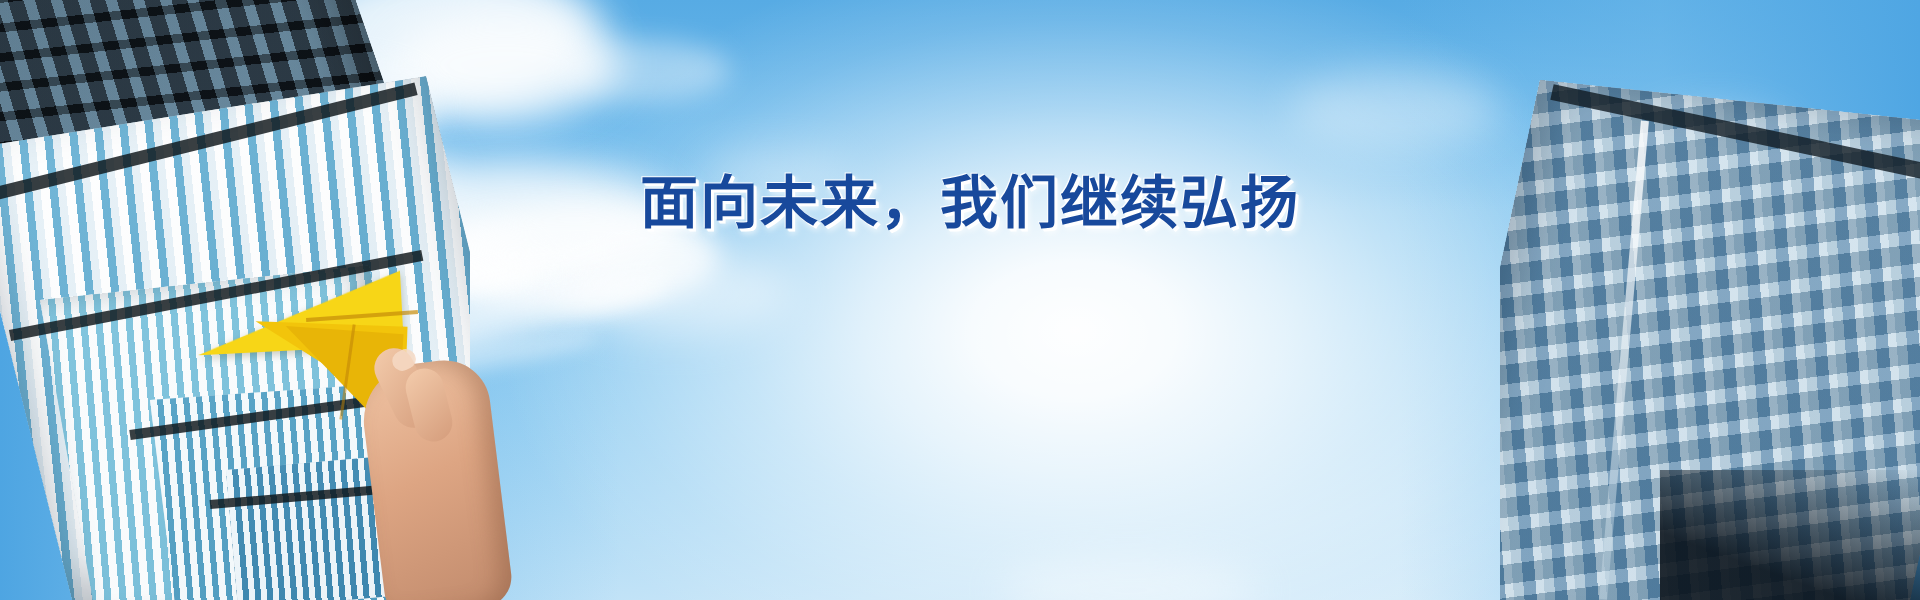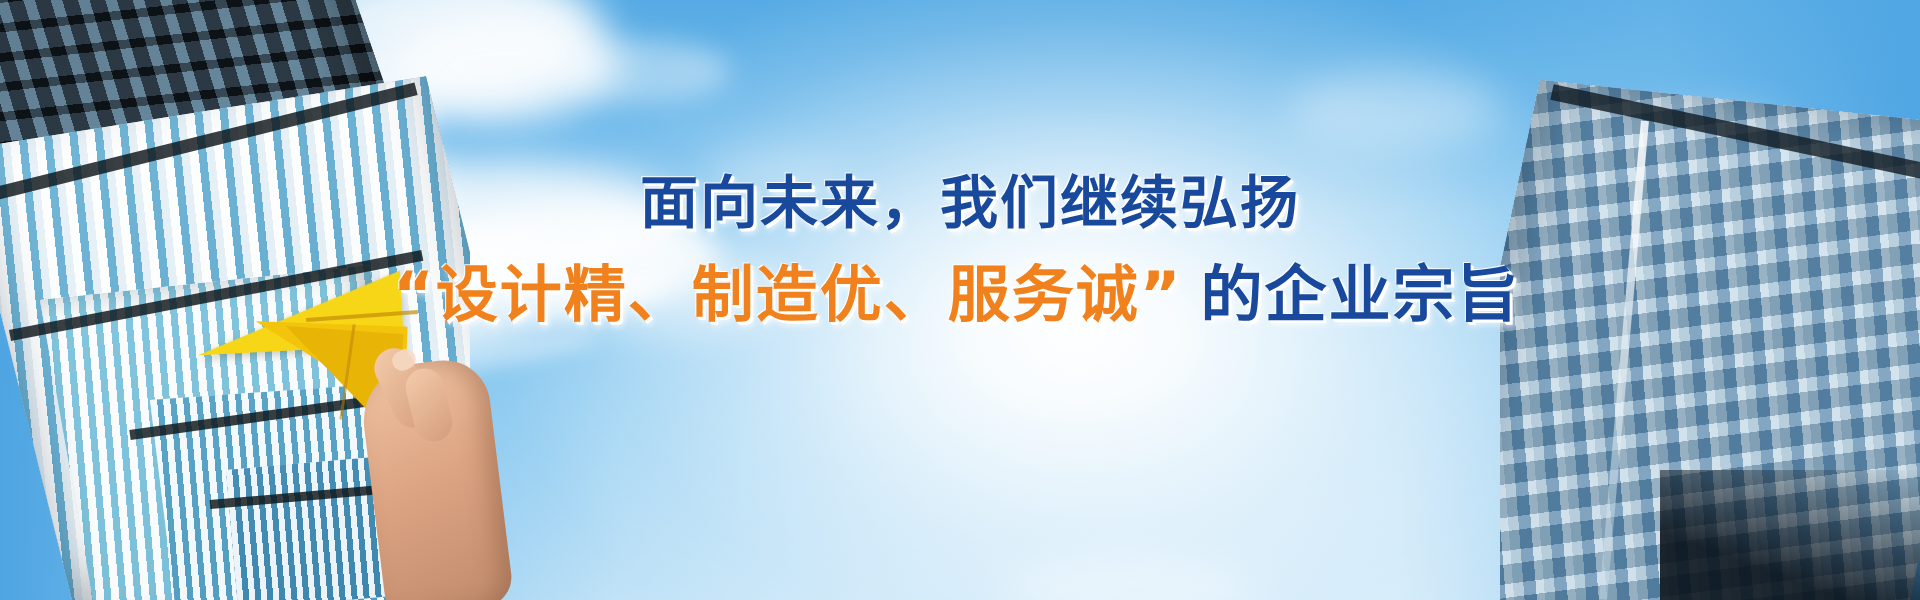--- a/index.html
+++ b/index.html
@@ -361,19 +361,16 @@
     <div class="rb-main-glass"></div>
     <div class="rb-crest"></div>
     <div class="rb-ridge"></div>
     <div class="rb-shadow"></div>
   </div>
 
   <div class="headline">
 
     <div class="line line1">面向未来，我们继续弘扬</div>
 
-    <div class="line line2">
-      <span class="seg-orange">“</span><span class="seg-orange">设计精、制造优、服务诚</span><span class="seg-orange">”</span><span class="seg-gap"></span><span class="seg-blue">的企业宗旨</span>
-    </div>
 
   </div>
 
 </div>
 
 </body></html>

